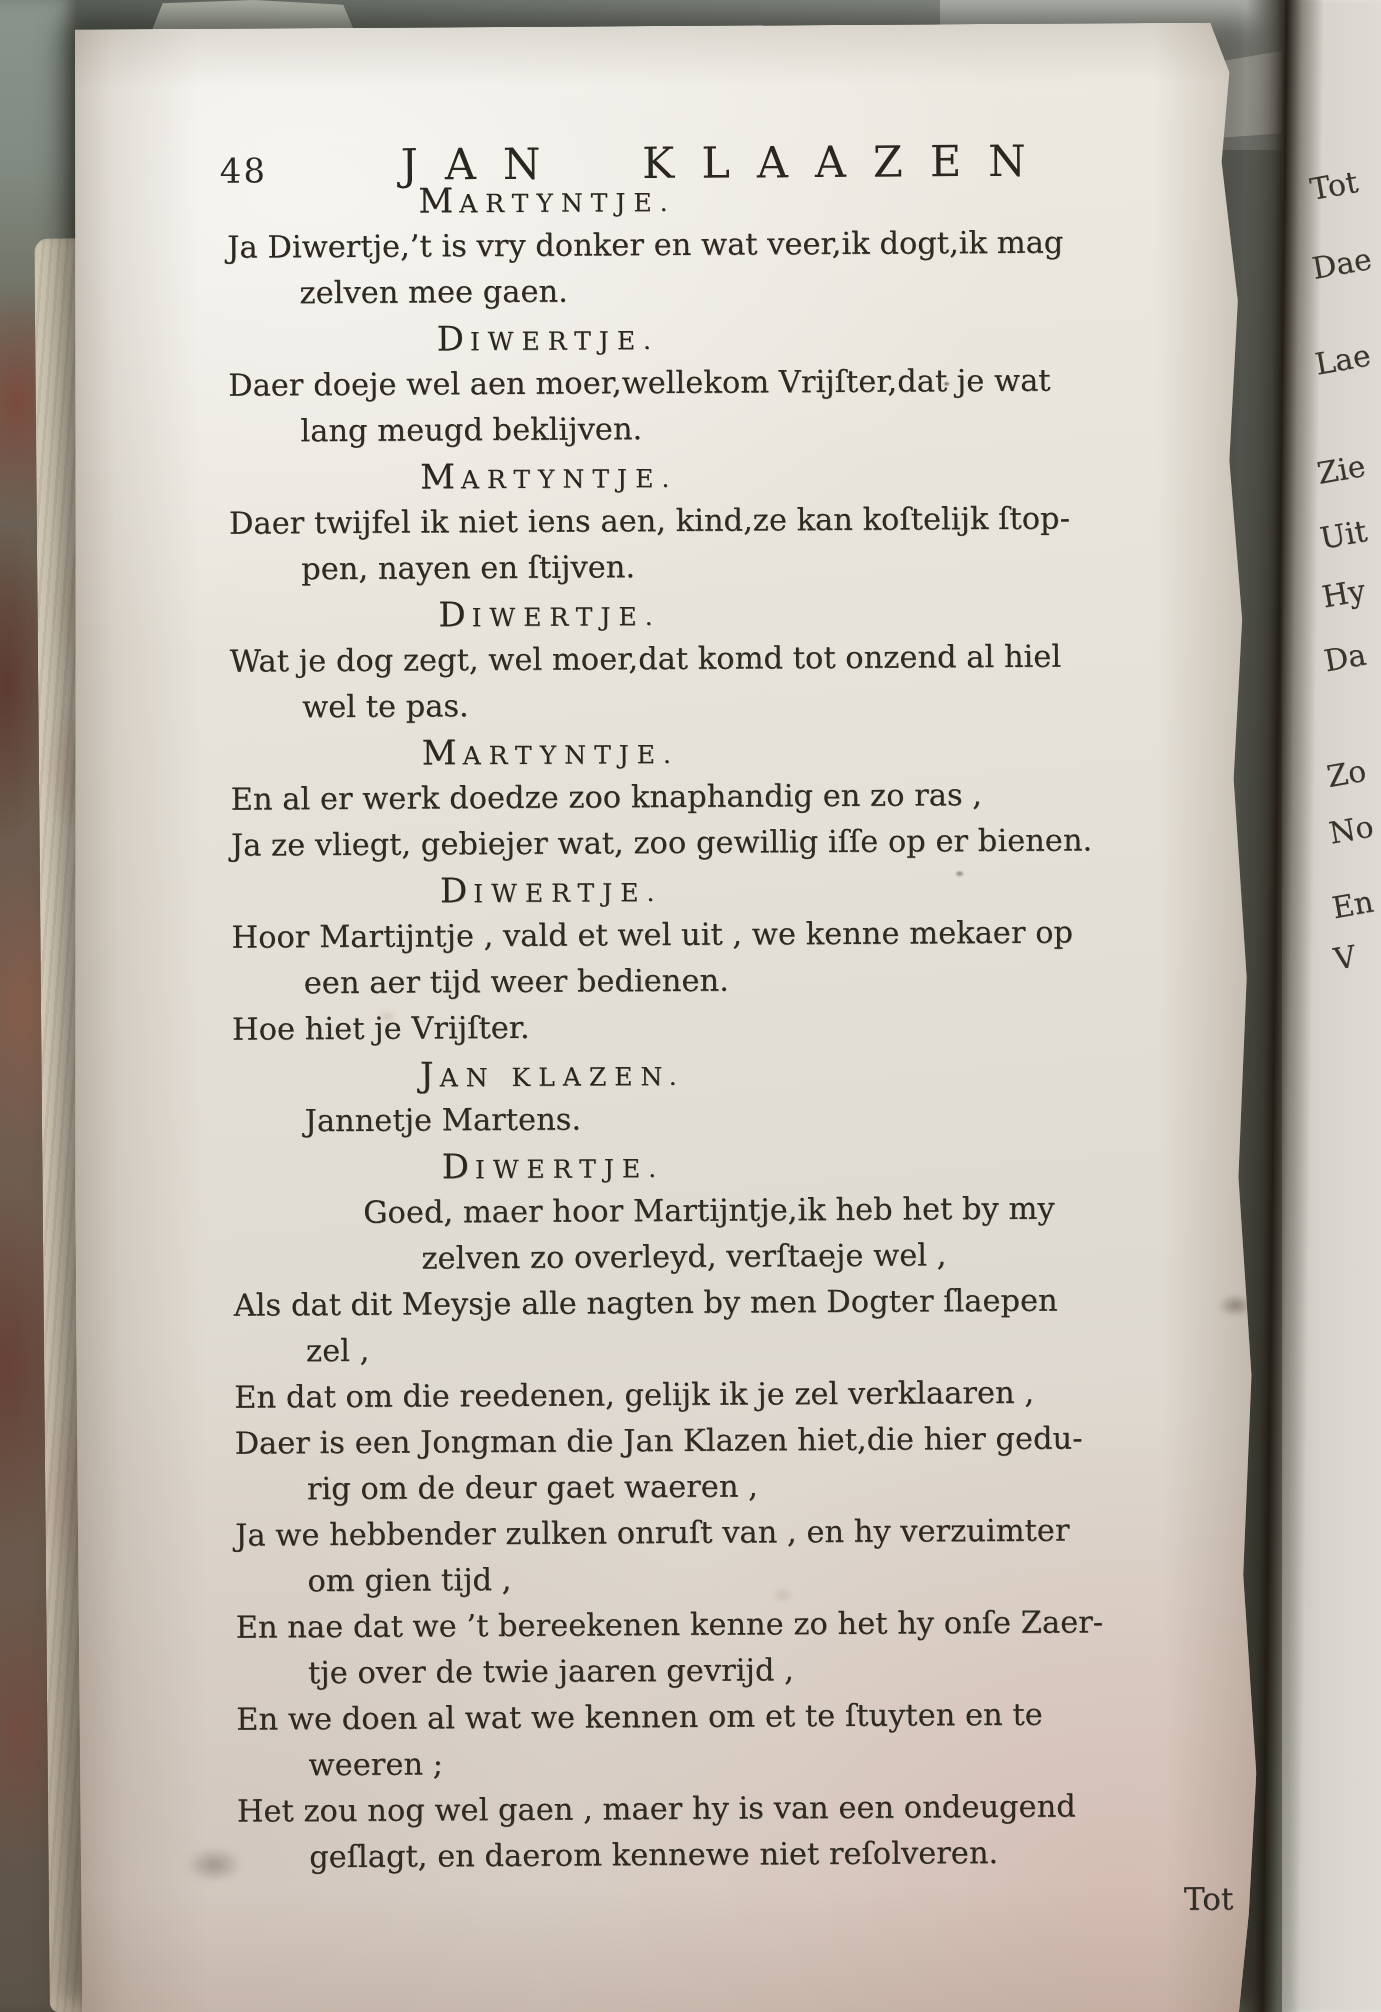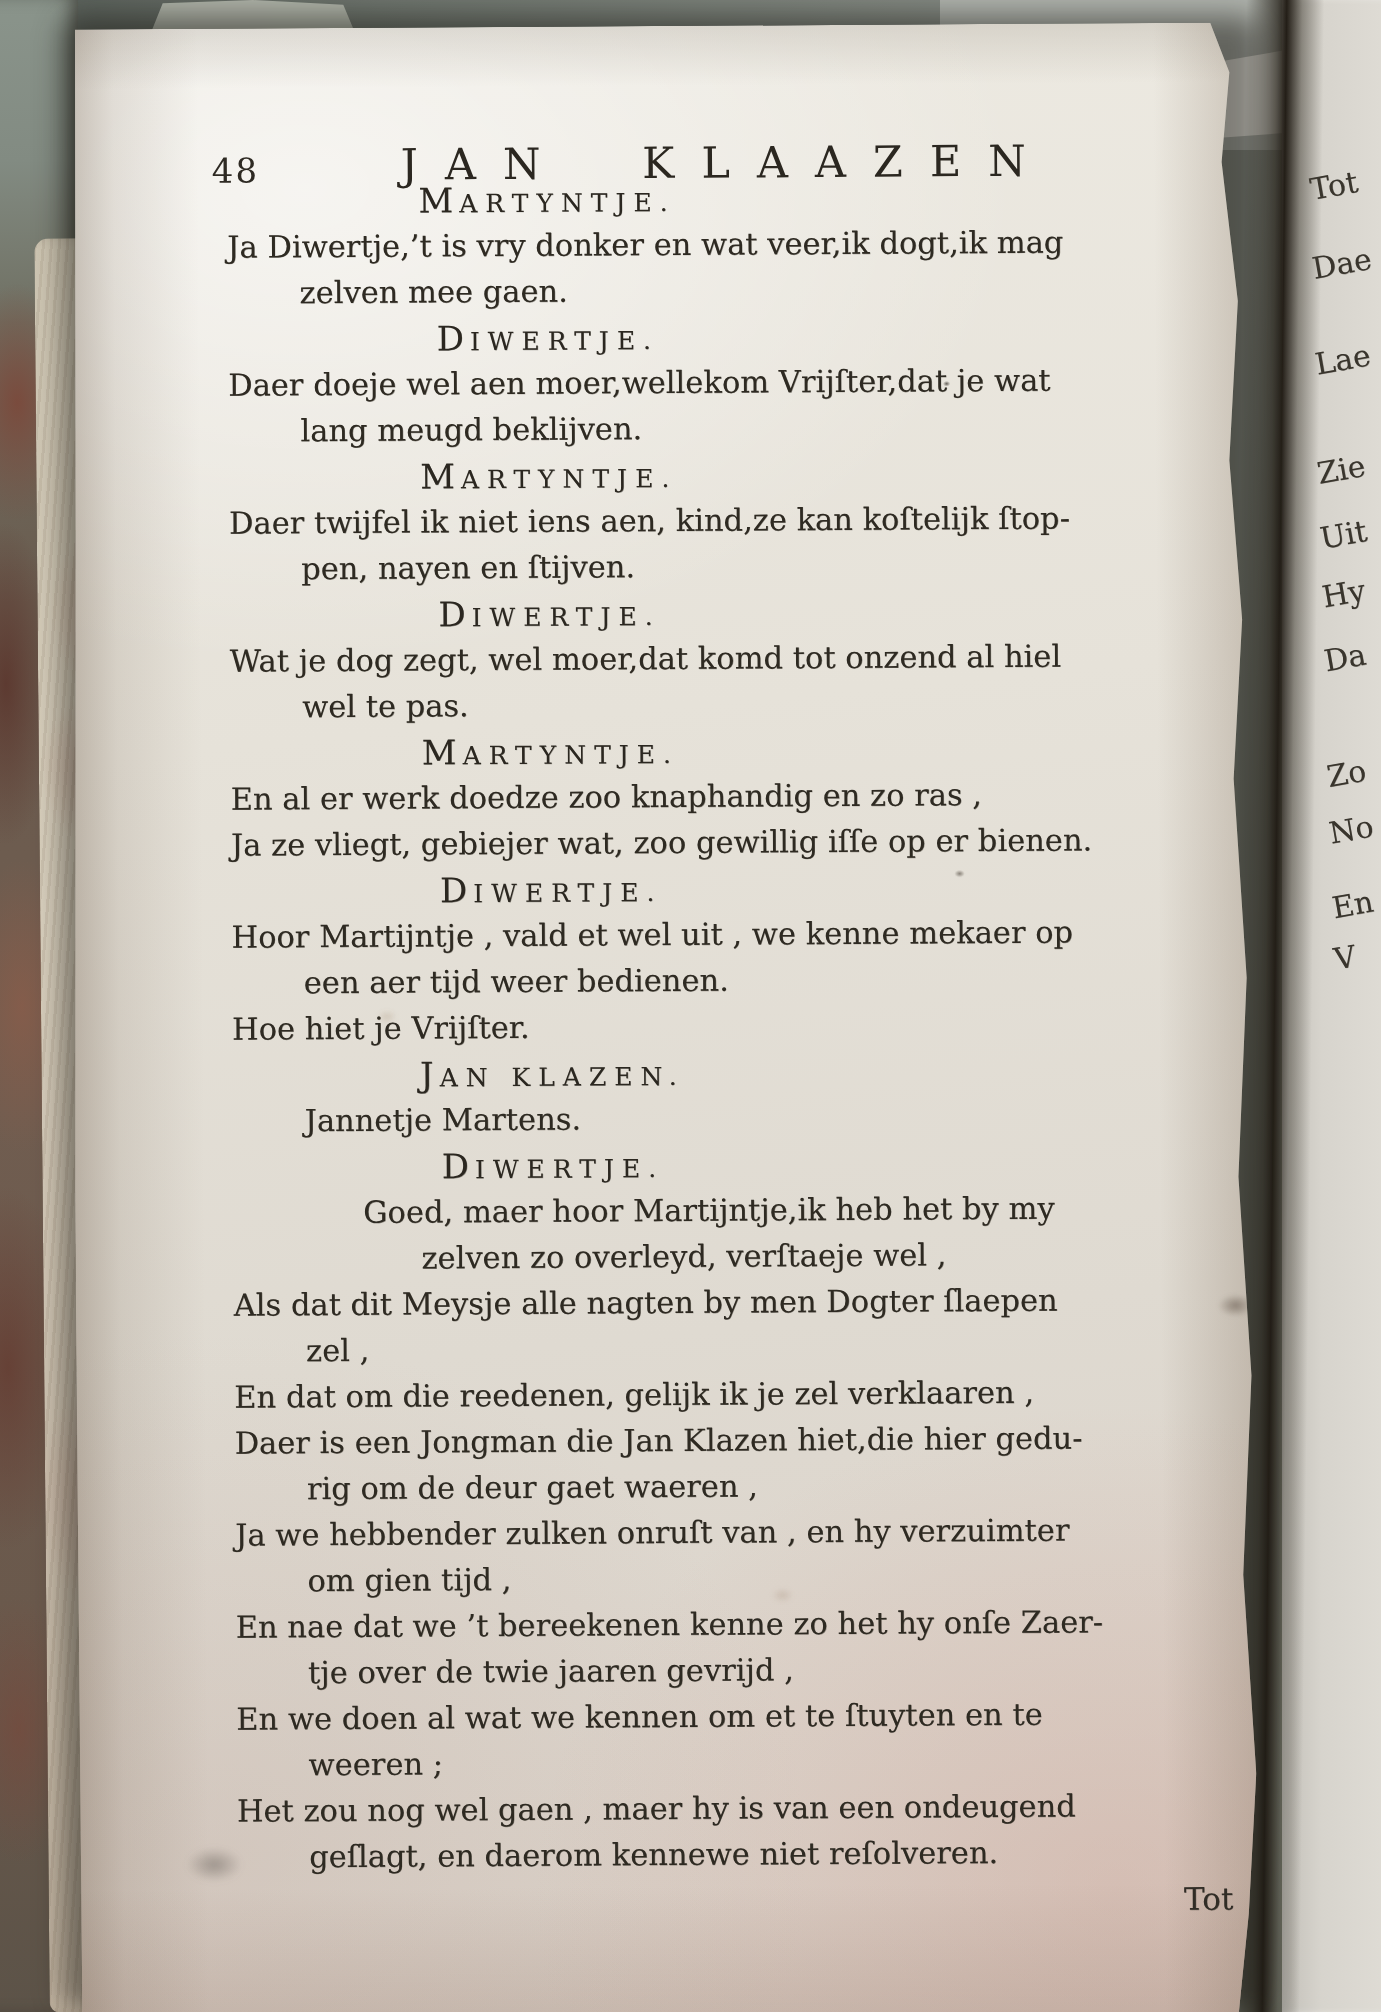--- a/index.html
+++ b/index.html
@@ -58,21 +58,21 @@
   .main-page::before{ 
     content:"";position:absolute;inset:0;pointer-events:none;
     background:
       linear-gradient(90deg, rgba(92,72,52,.30) 0, rgba(92,72,52,.12) 45px, transparent 130px),
       linear-gradient(270deg, rgba(118,98,78,.28) 0, transparent 95px),
       linear-gradient(0deg, rgba(142,112,96,.22) 0, transparent 130px),
       linear-gradient(180deg, rgba(120,110,95,.18) 0, transparent 60px);
   }
   
   .page-number{
-    position:absolute;left:143px;top:122px;font-size:34px;color:#2e2a23;
+    position:absolute;left:151px;top:122px;font-size:34px;color:#2e2a23;
     letter-spacing:2px;
   }
   .page-title{
     position:absolute;left:158px;top:112px;width:1000px;text-align:center;
     font-size:43px;color:#2b2720;letter-spacing:27px;word-spacing:34px;white-space:nowrap;
   }
   
   .dialogue{position:absolute;left:158px;top:150px;width:1010px;color:#2e2a22;}
   .dialogue > div{height:46px;line-height:46px;white-space:nowrap;}
   .line{font-size:30.5px;text-shadow:.4px .4px .6px rgba(46,42,34,.45);}

